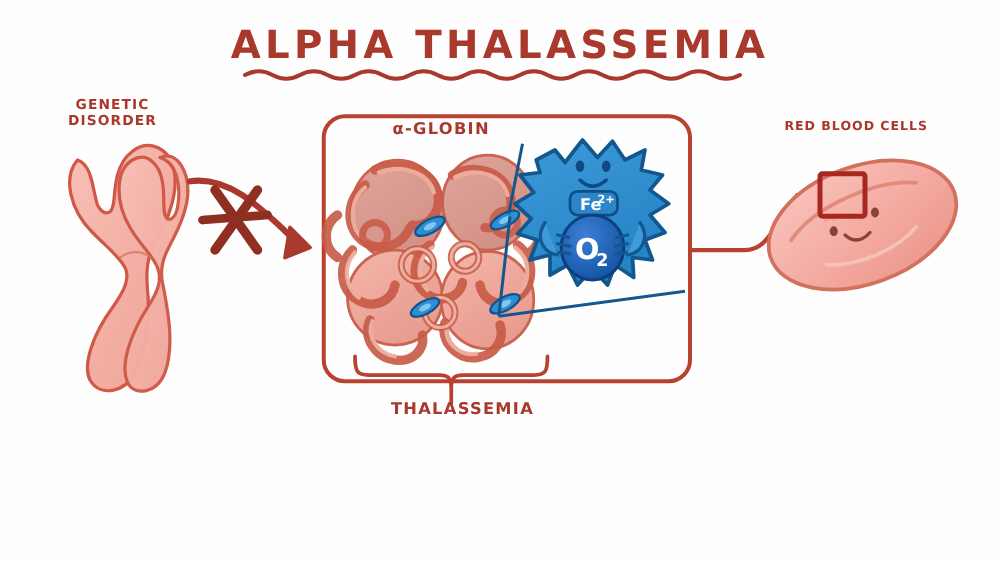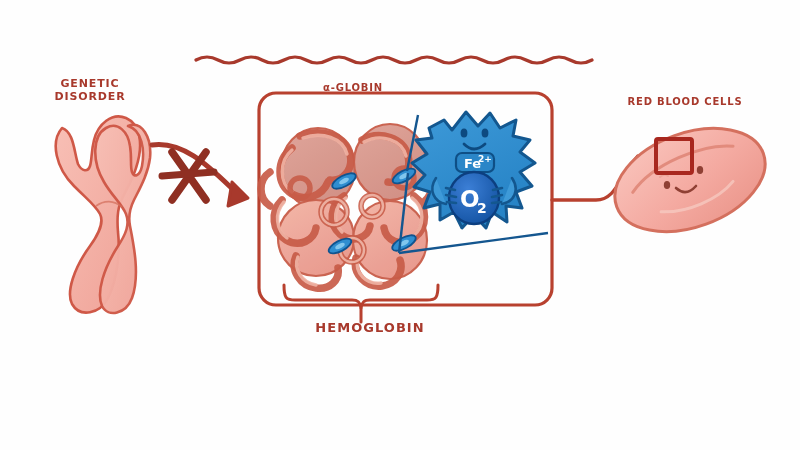--- a/index.html
+++ b/index.html
@@ -47,23 +47,23 @@
     color: #a8392c;
   }
   #genetic-label {
     left: 10px;
     top: 78px;
     width: 160px;
     font-size: 11px;
   }
   #alpha-globin-label {
     left: 268px;
-    top: 82px;
+    top: 96px;
     width: 170px;
-    font-size: 10px;
+    font-size: 13px;
   }
   #hemoglobin-label {
     left: 270px;
     top: 320px;
     width: 200px;
     font-size: 13px;
   }
   #rbc-label {
     left: 585px;
     top: 96px;
@@ -292,23 +292,24 @@
       <ellipse cx="667" cy="185" rx="3.2" ry="4" fill="#8f4034"></ellipse>
       <ellipse cx="700" cy="170" rx="3.2" ry="4" fill="#8f4034"></ellipse>
       <path d="M676 188 Q686 197 696 186" fill="none" stroke="#8f4034" stroke-width="2.6" stroke-linecap="round"></path>
 
       <path d="M660 177 q4 -4 8 -1" fill="none" stroke="#e8a093" stroke-width="2" stroke-linecap="round" opacity="0.8"></path>
 
       <rect x="656" y="139" width="36" height="34" rx="2" ry="2" fill="none" stroke="#a8281f" stroke-width="4"></rect>
     </g>
   </svg>
 
+  <div class="lbl" id="title-text">ALPHA THALASSEMIA</div>
 
   <div class="lbl" id="genetic-label">GENETIC
 DISORDER</div>
 
   <div class="lbl" id="alpha-globin-label">α-GLOBIN</div>
 
-  <div class="lbl" id="hemoglobin-label">HEMOGLOBIN</div>
+  <div class="lbl" id="hemoglobin-label">THALASSEMIA</div>
 
   <div class="lbl" id="rbc-label">RED BLOOD CELLS</div>
 
 </div>
 
 </body></html>

